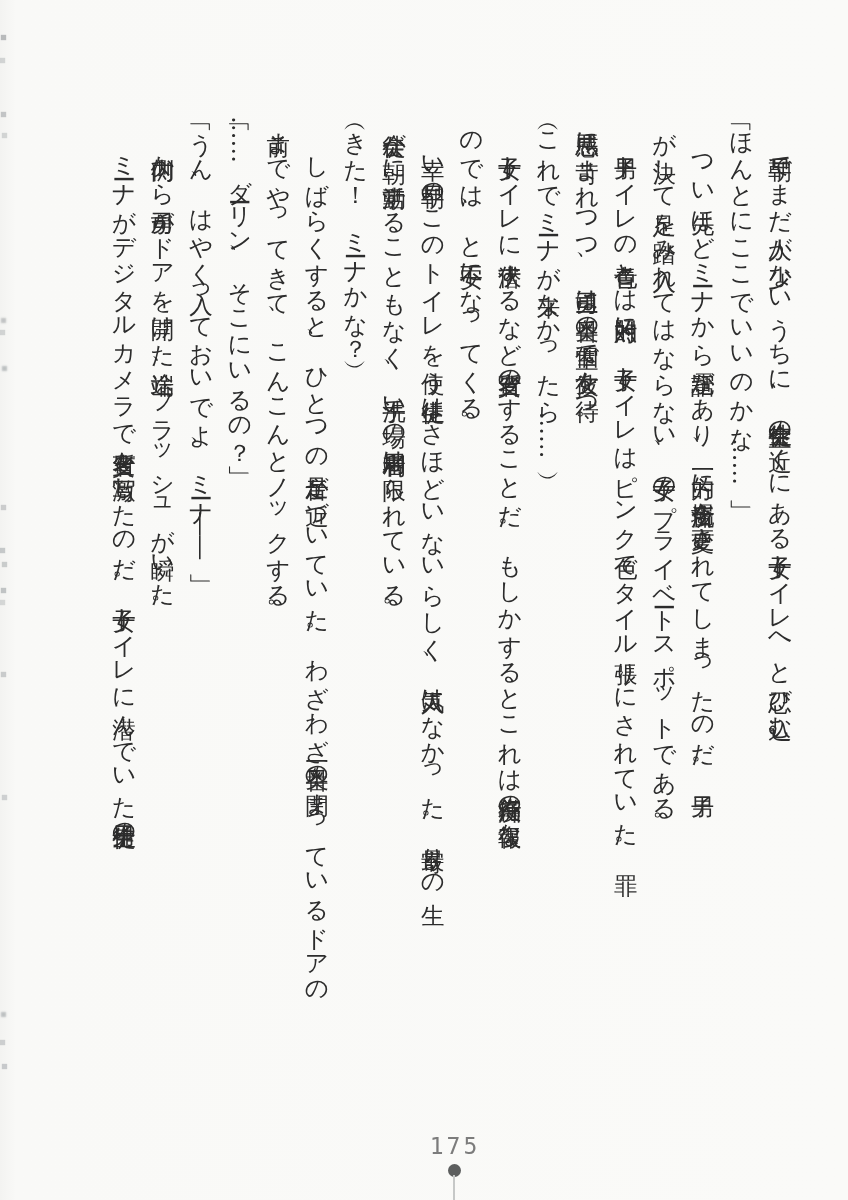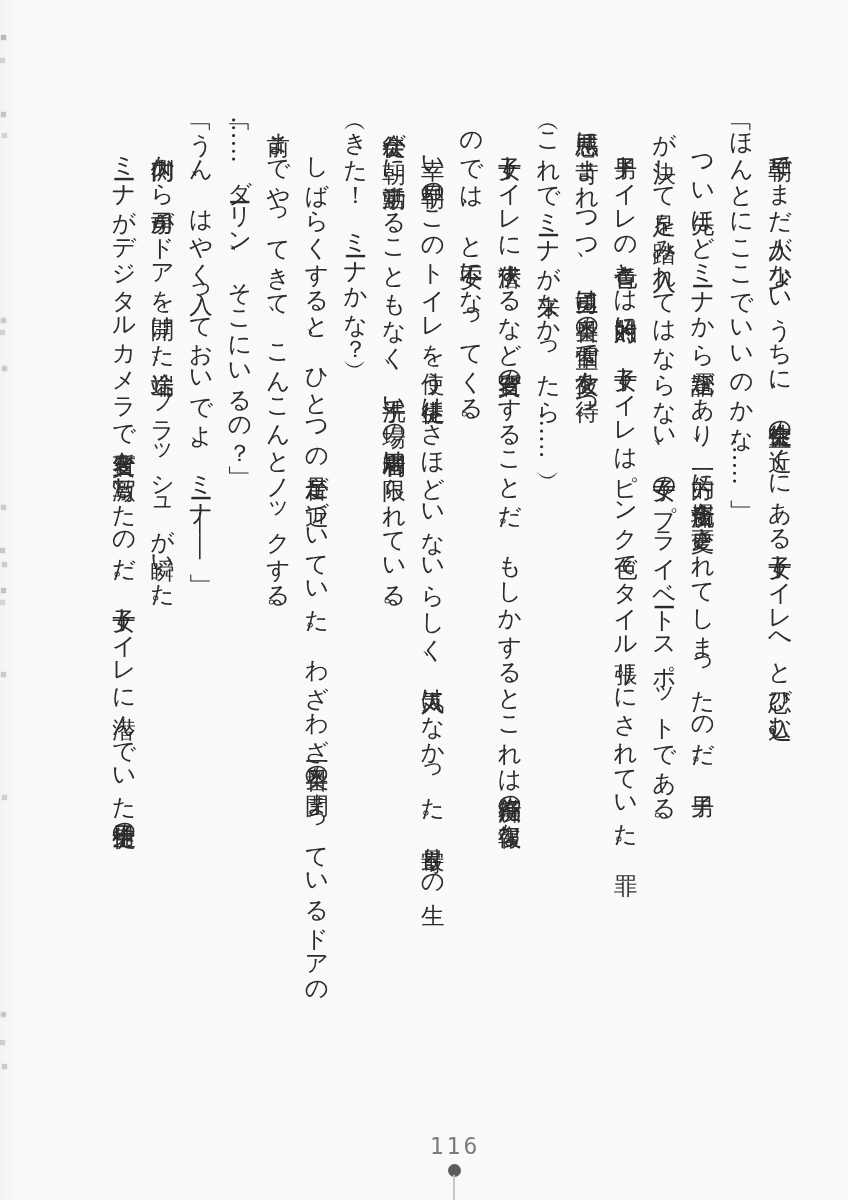--- a/index.html
+++ b/index.html
@@ -113,18 +113,18 @@
       <div class="column">徒会が朝に活動することもなく、手洗い場の利用者は限られている。</div>
       <div class="column">（きた！　ミーナかな？）</div>
       <div class="column indent">しばらくすると、ひとつの足音が近づいていた。わざわざ一番奥の閉まっているドアの</div>
       <div class="column">前までやってきて、こんこんとノックする。</div>
       <div class="column">「……ダーリン、そこにいるの？」</div>
       <div class="column">「うん、はやく入っておいでよ、ミーナ――」</div>
       <div class="column indent">内側から勇司がドアを開けた途端、フラッシュが瞬いた。</div>
       <div class="column indent">ミーナがデジタルカメラで変質者を激写したのだ。女子トイレに潜んでいた男子生徒の</div>
     </div>
 
-  <div class="page-number">116</div>
+  <div class="page-number">175</div>
 
   <div class="binding-dot"></div>
   <div class="binding-line"></div>
 
 </div>
 
 </body></html>

